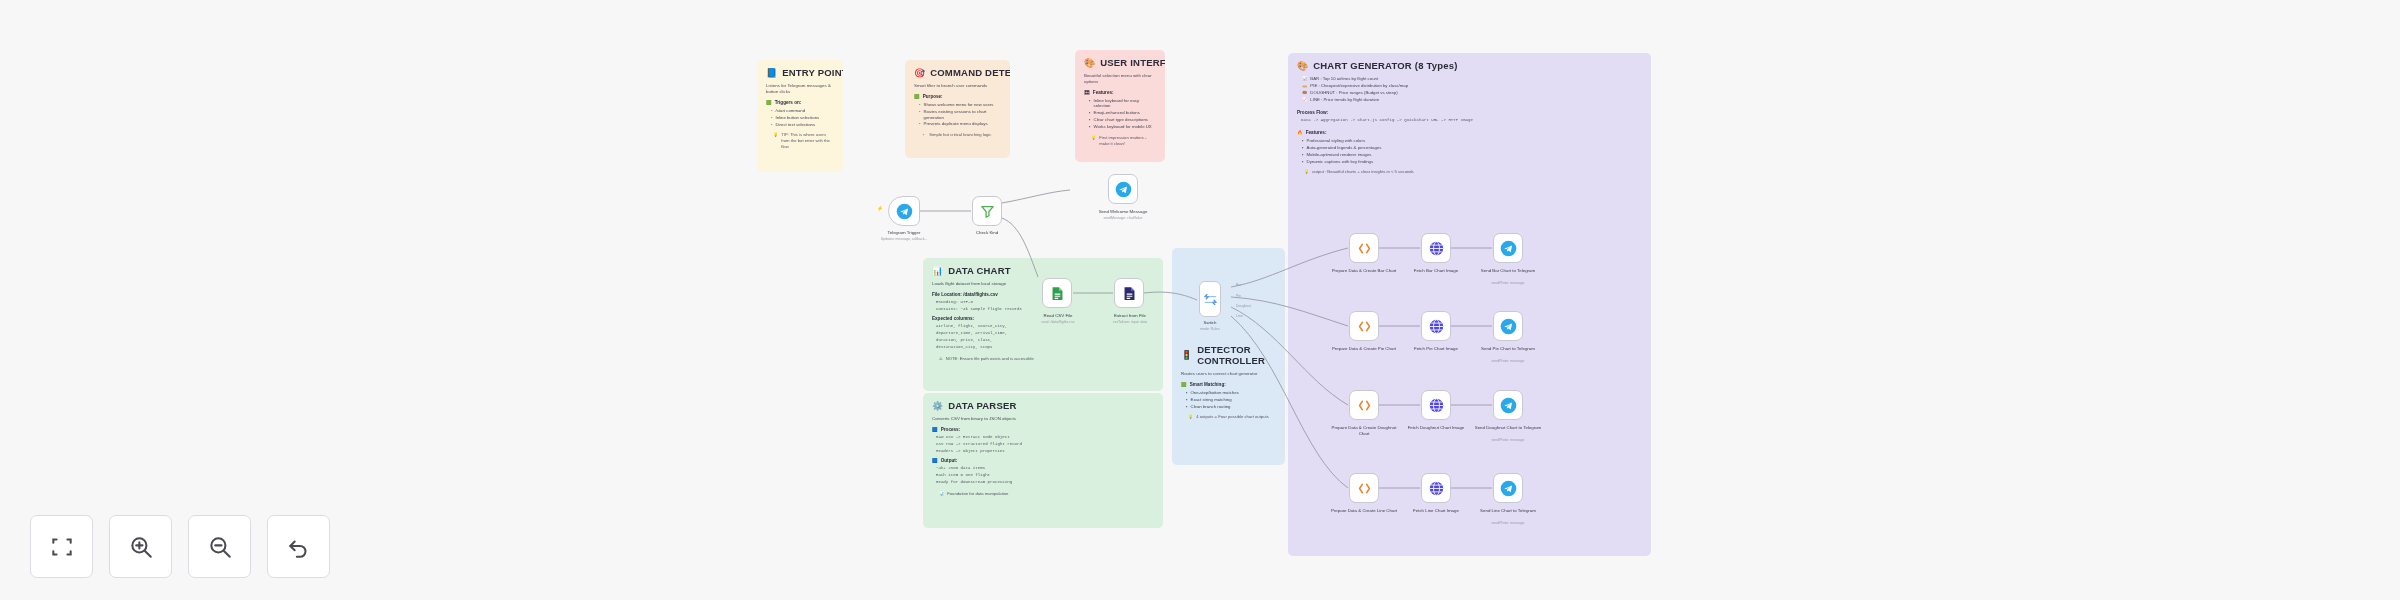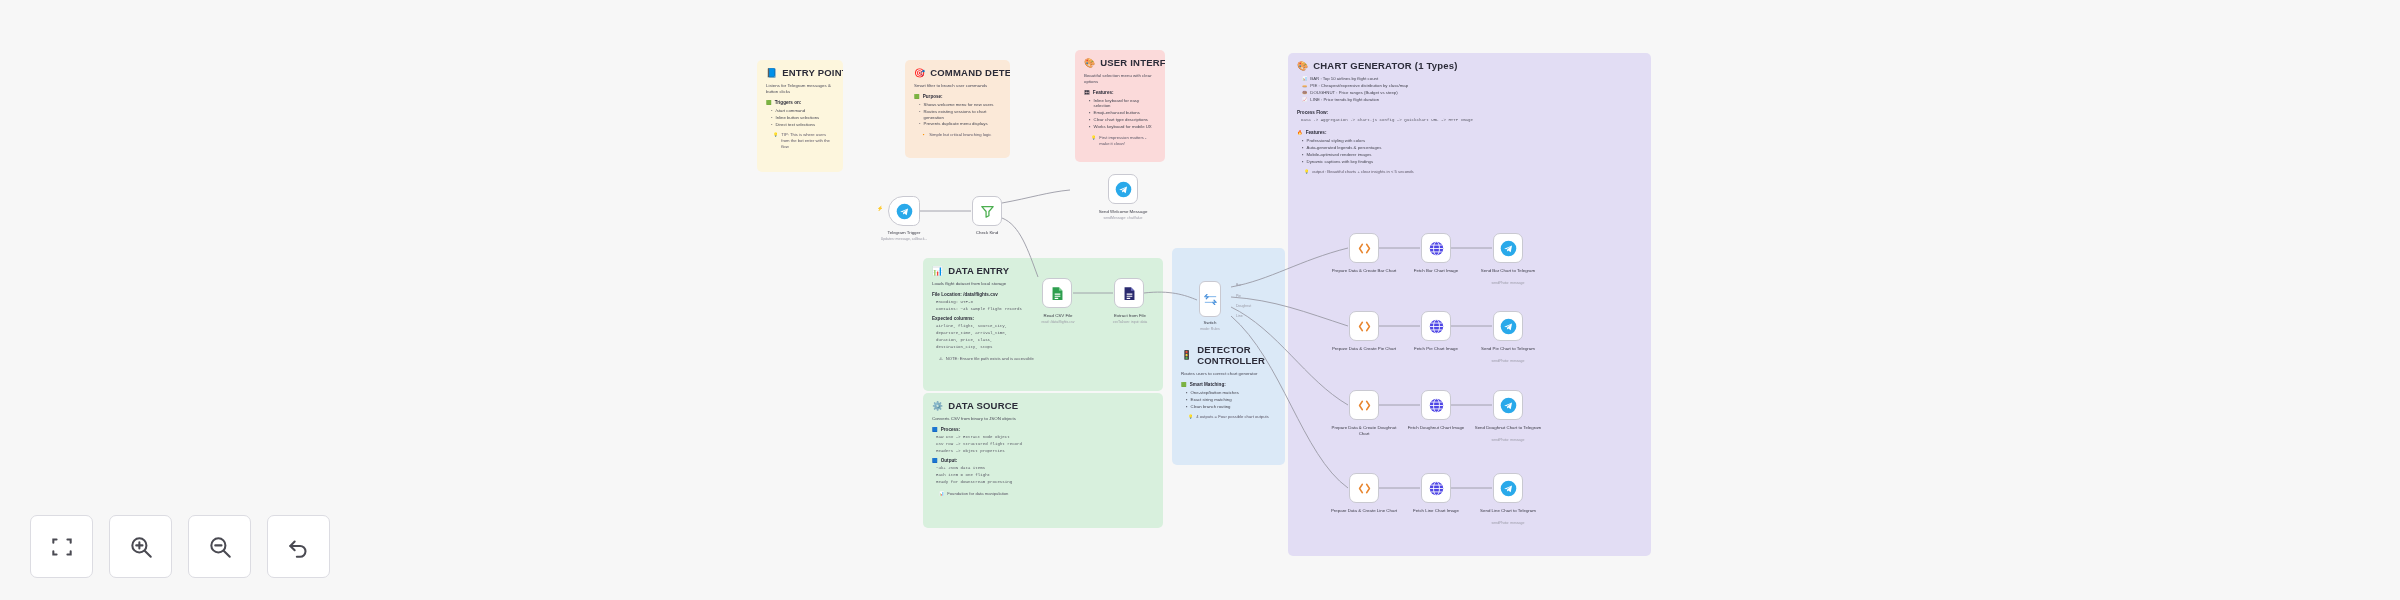--- a/index.html
+++ b/index.html
@@ -241,21 +241,21 @@
       </div>
     <div class="st-tip">
         <span>💡</span>
         <span>First impression matters - make it clean!</span>
       </div>
   </div>
 
   <div class="sticky s-green" style="left:923px; top:258px; width:240px; height:133px;">
     <div class="st-head">
       <span class="st-ico">📊</span>
-      <span class="st-title">DATA ENTRY</span>
+      <span class="st-title">DATA CHART</span>
     </div>
     <div class="st-sub">Loads flight dataset from local storage</div>
     <div class="st-sec">
       <span>File Location: /data/flights.csv</span>
     </div>
     <div class="st-mono">Encoding: UTF-8</div>
     <div class="st-mono">Contains: ~4k sample flight records</div>
     <div class="st-sec">
       <span>Expected columns:</span>
     </div>
@@ -265,21 +265,21 @@
     <div class="st-mono">destination_city, stops</div>
     <div class="st-tip">
         <span>⚠</span>
         <span>NOTE: Ensure file path exists and is accessible</span>
       </div>
   </div>
 
   <div class="sticky s-green" style="left:923px; top:393px; width:240px; height:135px;">
     <div class="st-head">
       <span class="st-ico">⚙️</span>
-      <span class="st-title">DATA SOURCE</span>
+      <span class="st-title">DATA PARSER</span>
     </div>
     <div class="st-sub">Converts CSV from binary to JSON objects</div>
     <div class="st-sec">
       <span>🟦</span>
       <span>Process:</span>
     </div>
     <div class="st-mono">Raw CSV -&gt; Extract node object</div>
     <div class="st-mono">CSV row -&gt; Structured flight record</div>
     <div class="st-mono">Headers -&gt; Object properties</div>
     <div class="st-sec">
@@ -319,21 +319,21 @@
       </div>
     <div class="st-tip">
         <span>💡</span>
         <span>4 outputs = Four possible chart outputs</span>
       </div>
   </div>
 
   <div class="sticky s-purple" style="left:1288px; top:53px; width:363px; height:503px;">
     <div class="st-head">
       <span class="st-ico">🎨</span>
-      <span class="st-title">CHART GENERATOR (1 Types)</span>
+      <span class="st-title">CHART GENERATOR (8 Types)</span>
     </div>
     <div class="st-li">
         <span class="bt">📊</span>
         <span>BAR : Top 10 airlines by flight count</span>
       </div>
     <div class="st-li">
         <span class="bt">🥧</span>
         <span>PIE : Cheapest/expensive distribution by class/map</span>
       </div>
     <div class="st-li">

